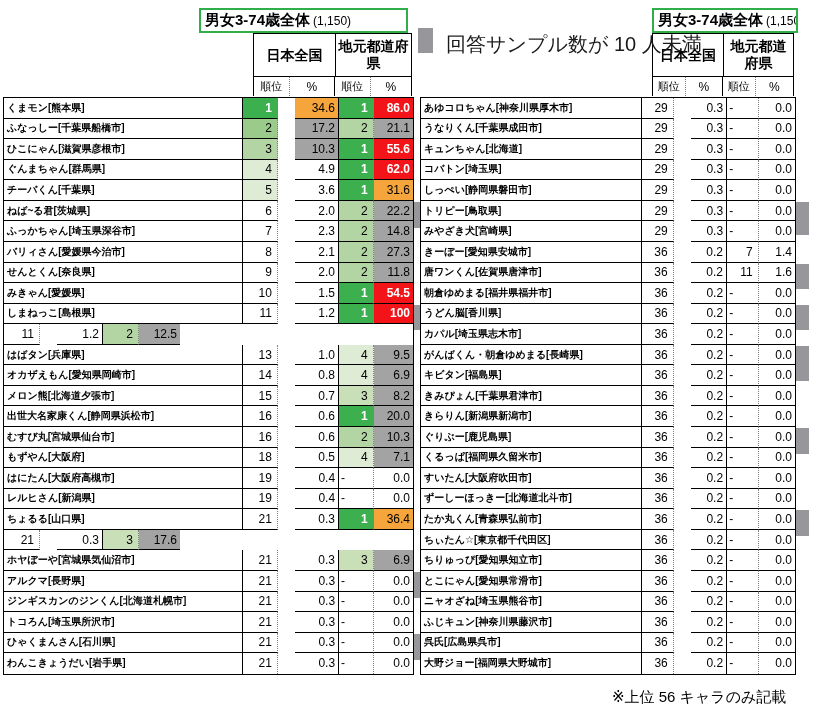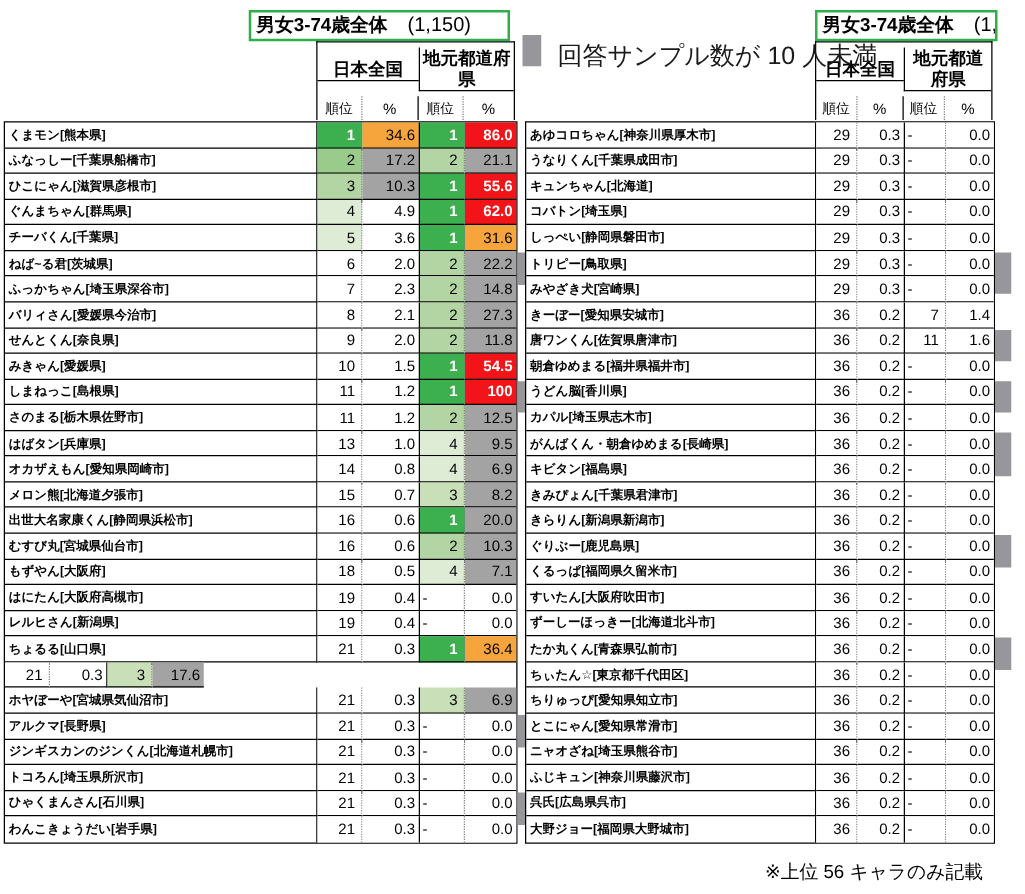--- a/index.html
+++ b/index.html
@@ -1,42 +1,42 @@
 <!DOCTYPE html>
 <html><head>
 <meta charset="utf-8">
 <style>
   html,body{margin:0;padding:0;background:#fff;}
   body{position:relative;width:820px;height:715px;font-family:"Liberation Sans","DejaVu Sans",sans-serif;color:#000;overflow:hidden;}
   .panel{position:absolute;top:8px;}
   .title-box{position:absolute;top:0;height:25px;background:#fff;border:2px solid #2fae4a;box-sizing:border-box;display:flex;align-items:center;padding-left:4px;white-space:nowrap;overflow:hidden;}
   .title-main{font-size:15px;font-weight:bold;}
-  .title-suffix{font-size:16px;font-weight:normal;margin-left:16px;}
+  .title-suffix{font-size:12px;font-weight:normal;margin-left:3px;}
   .hdr{position:absolute;top:25px;border:1.5px solid #000;border-bottom:none;box-sizing:border-box;background:#fff;}
-  .grp-row{display:flex;height:43px;align-items:center;}
+  .grp-row{display:flex;height:43px;}
   .grp-cell{display:flex;align-items:center;justify-content:center;text-align:center;font-size:14px;font-weight:bold;line-height:17px;border-bottom:1px solid #000;box-sizing:border-box;}
   .grp-1{border-left:1.5px solid #000;}
   .sub-row{display:flex;height:19px;}
   .sub-cell{display:flex;align-items:center;justify-content:center;font-size:11px;box-sizing:border-box;}
   .sub-pct{font-size:12px;}
   .dot-r{border-right:1px dotted #808080;}
   .sol-r{border-right:1.5px solid #000;}
   .rows{position:absolute;top:89px;left:0;border:1.5px solid #000;box-sizing:content-box;background:#fff;}
   .row{display:flex;height:20.57px;}
   .cell{box-sizing:border-box;height:100%;border-bottom:1px solid #000;display:flex;align-items:center;overflow:hidden;white-space:nowrap;}
   .row:last-child .cell{border-bottom:none;}
   .name{font-size:10px;font-weight:bold;padding-left:3px;}
   .num{font-size:12px;justify-content:flex-end;}
   .rank{padding-right:5px;}
   .pct{padding-right:3px;}
   .dash{justify-content:flex-start;padding-left:2px;padding-right:0;}
   
   .c0{border-right:1.5px solid #000;}
   .c1{border-right:1px dotted #808080;}
-  .c2{border-right:1.5px solid #000;}
+  .c2{border-right:1.5px solid #000;margin-left:17px;}
   .c3{border-right:1px dotted #808080;}
   
   .g1{background:#3caf4e;color:#fff;font-weight:bold;}
   .g2{background:#9bcb8b;}
   .g3{background:#b3d5a3;}
   .g4{background:#c8dfb8;}
   .g5{background:#dfecd5;}
   .y{background:#a3a3a3;}
   .o{background:#f6a53c;}
   .r{background:#f21418;color:#fff;font-weight:bold;}
@@ -143,21 +143,20 @@
         <div class="cell c4 num pct r">54.5</div>
       </div>
       <div class="row">
         <div class="cell c0 name">しまねっこ[島根県]</div>
         <div class="cell c1 num rank w">11</div>
         <div class="cell c2 num pct w">1.2</div>
         <div class="cell c3 num rank g1">1</div>
         <div class="cell c4 num pct r">100</div>
       </div>
       <div class="row">
-        <div class="cell c0 name">さのまる[栃木県佐野市]</div>
         <div class="cell c1 num rank w">11</div>
         <div class="cell c2 num pct w">1.2</div>
         <div class="cell c3 num rank g3">2</div>
         <div class="cell c4 num pct y">12.5</div>
       </div>
       <div class="row">
         <div class="cell c0 name">はばタン[兵庫県]</div>
         <div class="cell c1 num rank w">13</div>
         <div class="cell c2 num pct w">1.0</div>
         <div class="cell c3 num rank g5">4</div>

